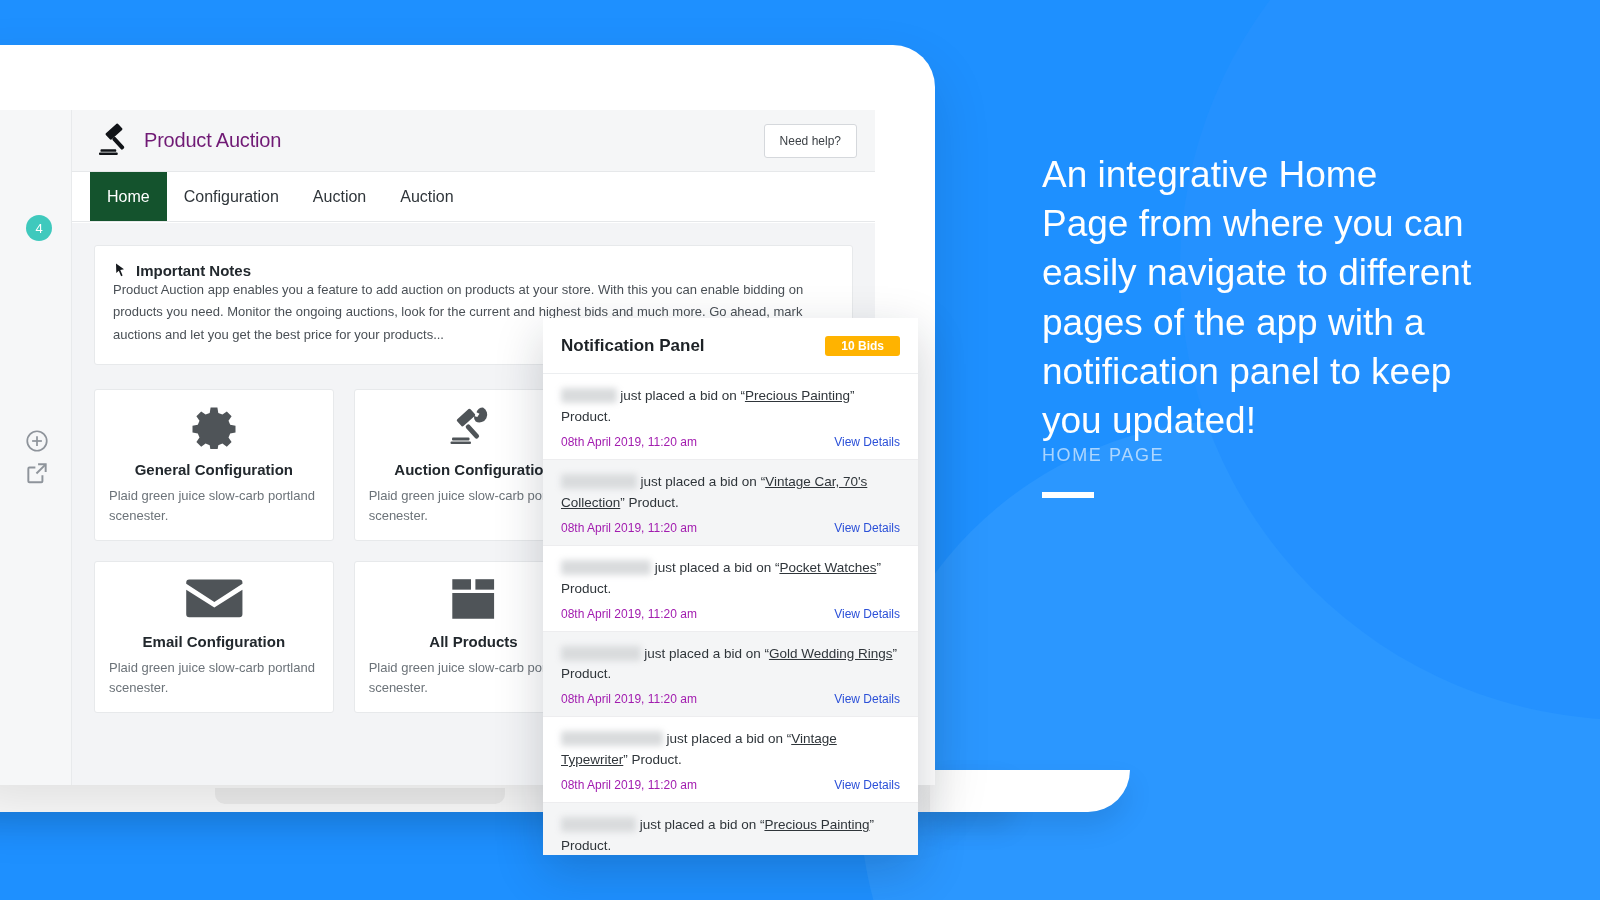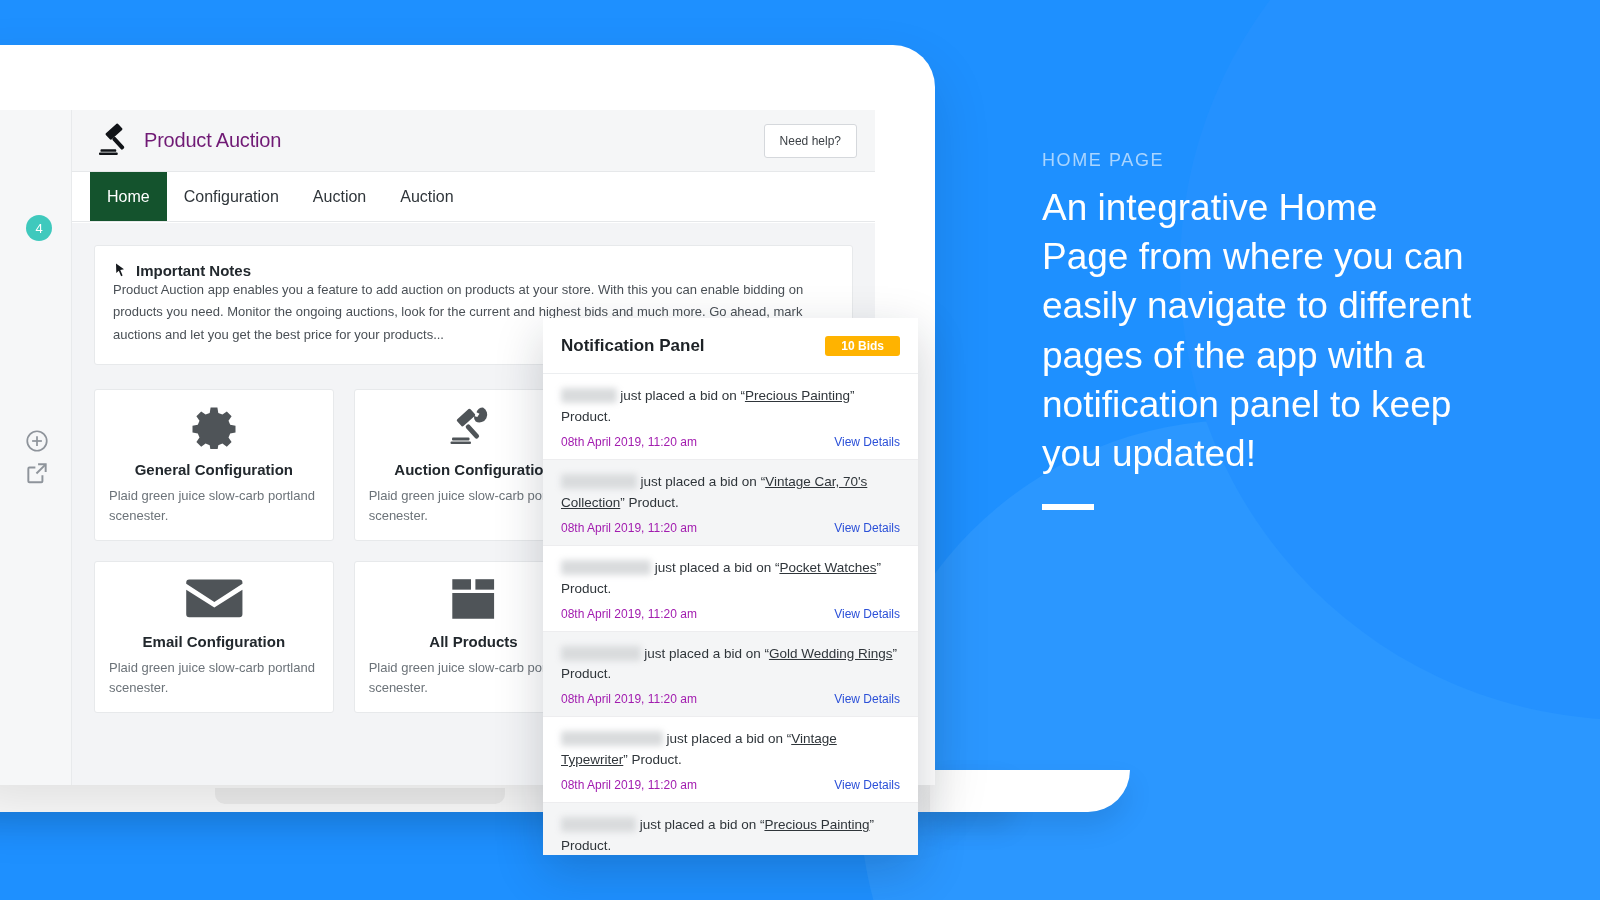--- a/index.html
+++ b/index.html
@@ -467,18 +467,18 @@
     <div class="notif-item alt">
       <div class="notif-text">
         <span class="notif-user">Lucila Antilla</span>
         <span>just placed a bid on “</span><span class="notif-product">Precious Painting</span><span>” Product.</span>
       </div>
 
     </div>
   </div>
 
   <div id="promo">
+    <div id="promo-headline">An integrative Home Page from where you can easily navigate to different pages of the app with a notification panel to keep you updated!</div>
     <div id="promo-eyebrow">HOME PAGE</div>
-    <div id="promo-headline">An integrative Home Page from where you can easily navigate to different pages of the app with a notification panel to keep you updated!</div>
     <div id="promo-rule"></div>
   </div>
 
 </div>
 
 </body></html>

